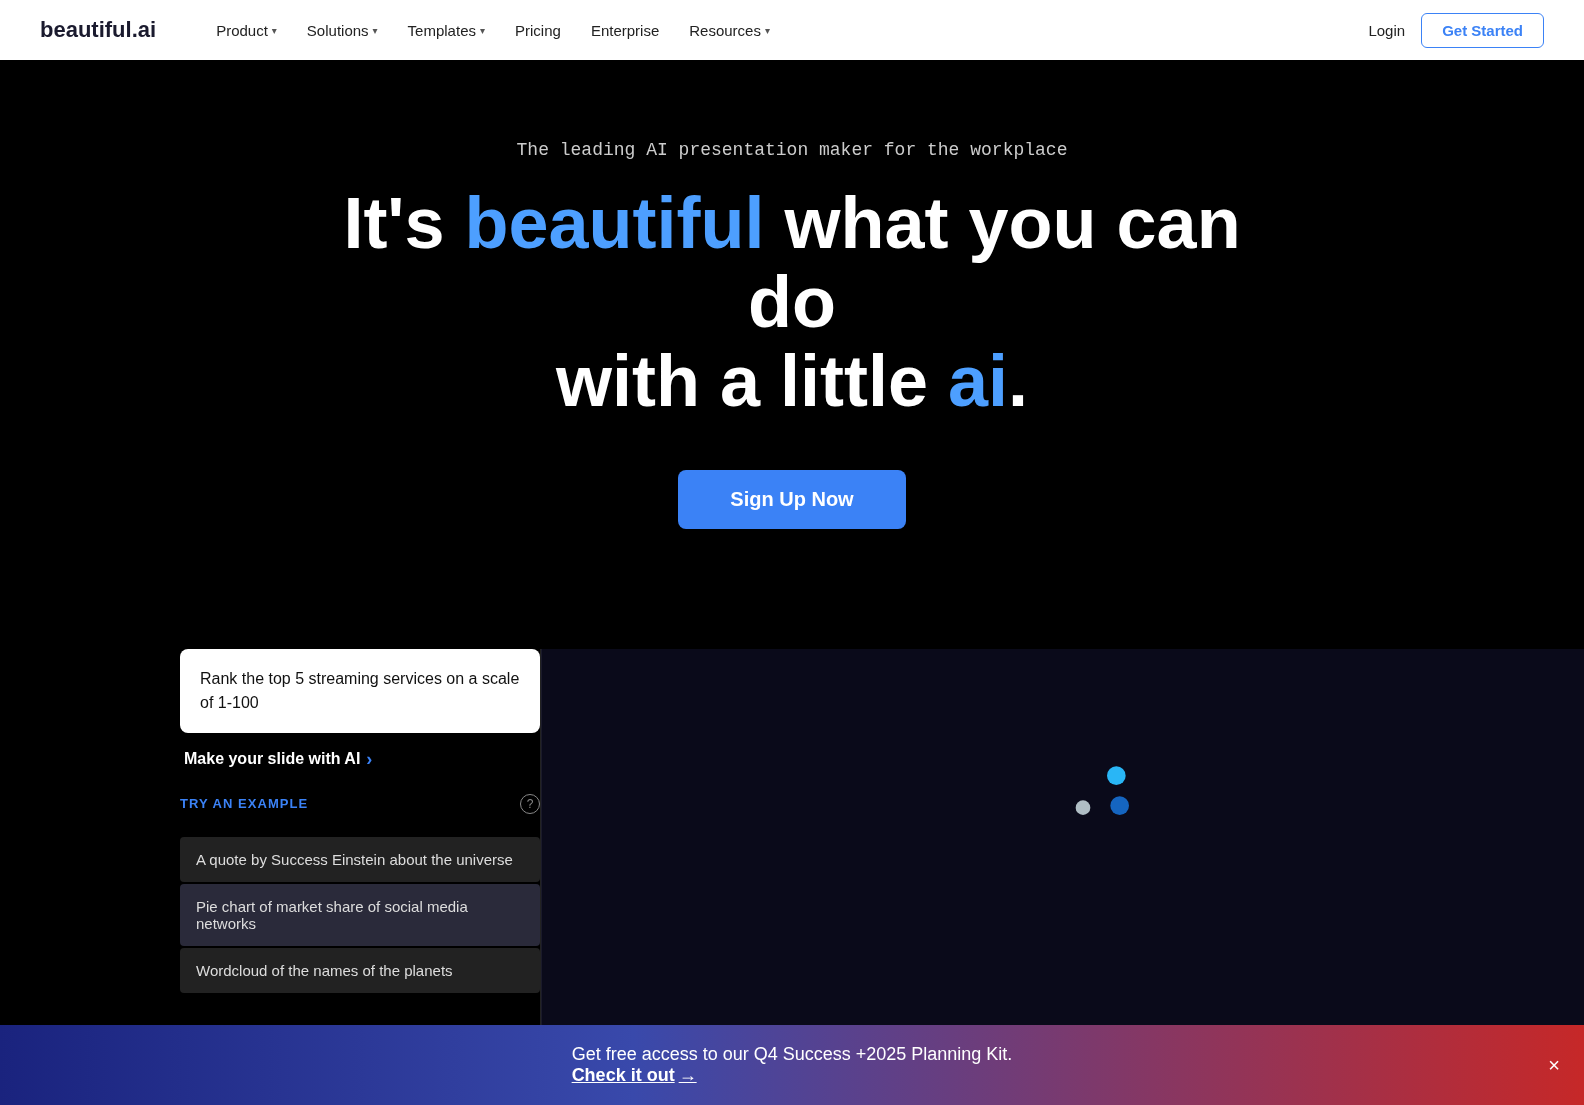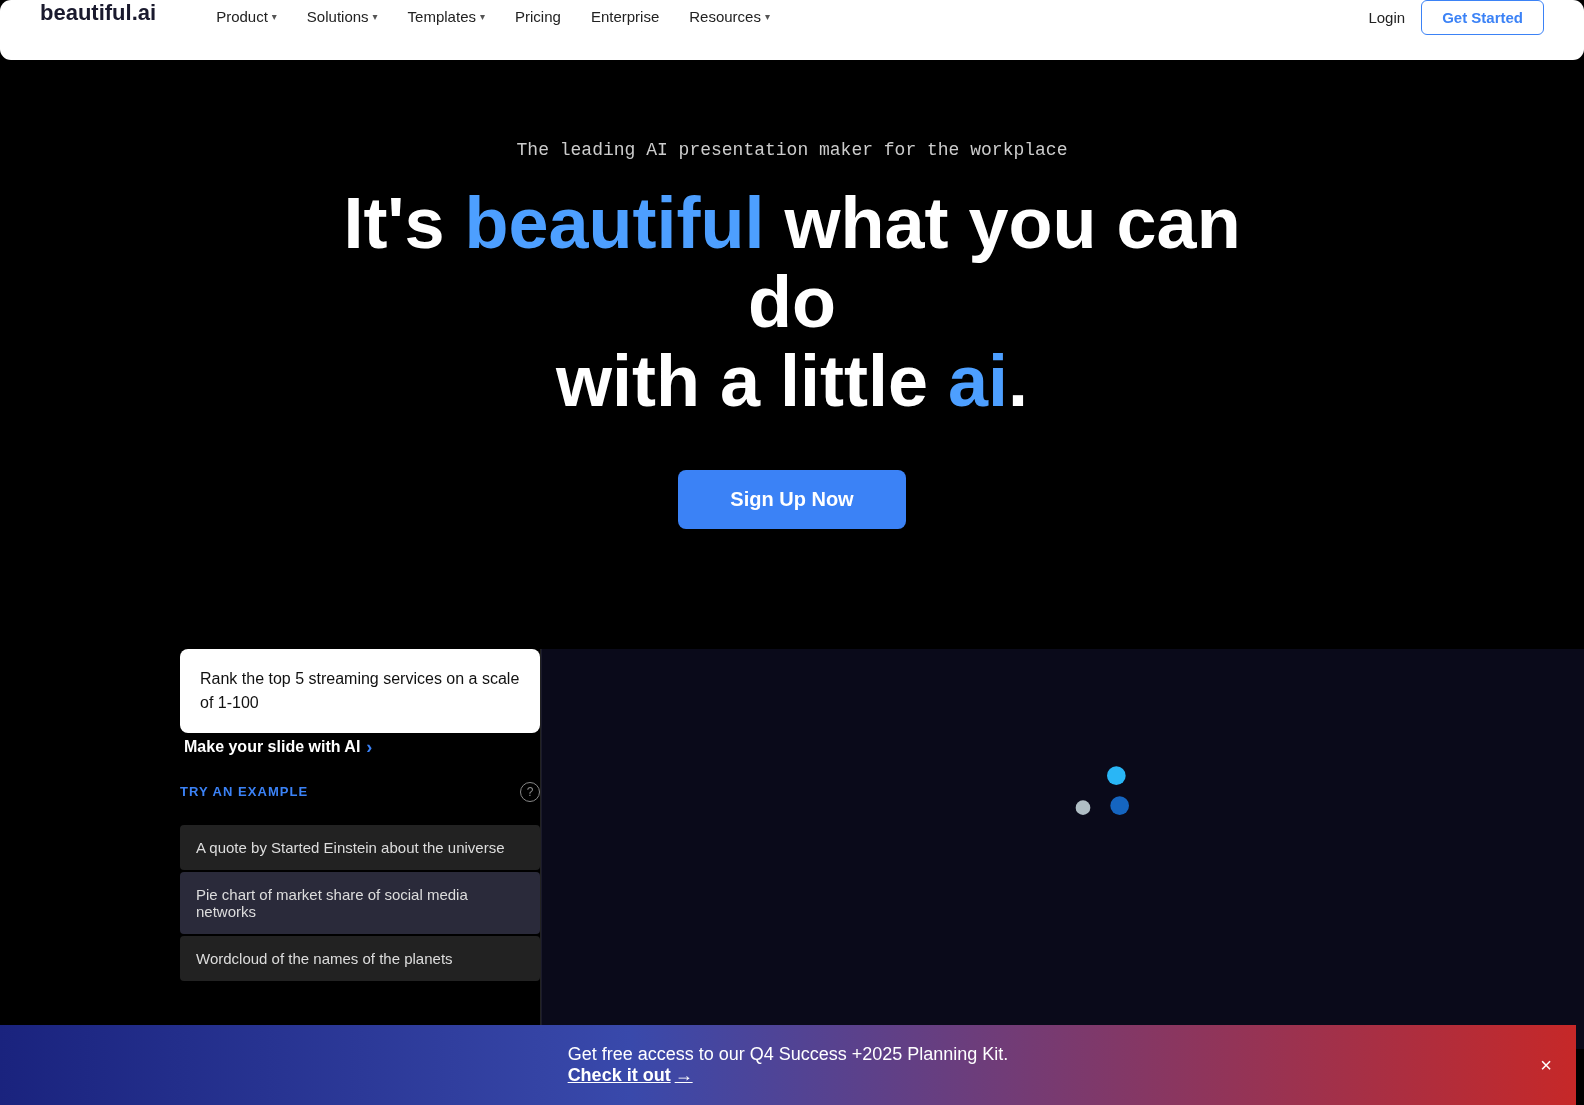--- a/index.html
+++ b/index.html
@@ -2,26 +2,25 @@
 <html><head>
   <meta charset="utf-8">
   <style>
     * { margin: 0; padding: 0; box-sizing: border-box; }
     body { font-family: -apple-system, BlinkMacSystemFont, 'Segoe UI', sans-serif; background: #000; color: #fff; width: 1584px; min-height: 1105px; overflow-x: hidden; }
 
     
     .navbar {
       background: #fff;
       display: flex;
-      align-items: flex-start;
+      align-items: center;
       padding: 0 40px;
       height: 60px;
       position: relative;
       z-index: 100;
-      border-radius: 11px;
     }
     .navbar-logo {
       font-size: 22px;
       font-weight: 800;
       color: #1a1a2e;
       margin-right: 48px;
       white-space: nowrap;
     }
     .nav-links {
       display: flex;
@@ -114,21 +113,21 @@
     }
     .demo-left {
       width: 540px;
       flex-shrink: 0;
       padding: 0 0 0 180px;
     }
     .demo-input-box {
       background: #fff;
       border-radius: 8px;
       padding: 18px 20px;
-      margin-bottom: 4px;
+      margin-bottom: 16px;
       color: #111;
       font-size: 16px;
       line-height: 1.5;
       min-height: 80px;
       display: flex;
       align-items: center;
     }
     .make-slide-link {
       display: flex;
       align-items: center;
@@ -203,21 +202,21 @@
       width: 1px;
       background: #222;
       align-self: stretch;
     }
 
     
     .bottom-banner {
       position: fixed;
       bottom: 0;
       left: 0;
-      right: 8px;
+      right: 0;
       height: 80px;
       background: linear-gradient(90deg, #1a237e 0%, #3949ab 40%, #c62828 100%);
       display: flex;
       align-items: center;
       justify-content: center;
       gap: 8px;
       z-index: 200;
     }
     .banner-text {
       font-size: 18px;
@@ -301,21 +300,21 @@
     <div class="demo-input-box">Rank the top 5 streaming services on a scale of 1-100</div>
     <div class="make-slide-link">
       <span>Make your slide with AI</span>
       <span class="arrow">›</span>
     </div>
     <div class="try-example-header">
       <span class="try-example-label">TRY AN EXAMPLE</span>
       <div class="help-icon">?</div>
     </div>
     <div class="example-items">
-      <div class="example-item">A quote by Started Einstein about the universe</div>
+      <div class="example-item">A quote by Success Einstein about the universe</div>
       <div class="example-item active">Pie chart of market share of social media networks</div>
       <div class="example-item">Wordcloud of the names of the planets</div>
     </div>
   </div>
 
   <div class="divider-line"></div>
 
   <div class="demo-right">
     <svg class="demo-dots" viewBox="0 0 400 300" width="400" height="300" style="position:absolute;top:40%;left:50%;transform:translate(-50%,-50%)">
 

